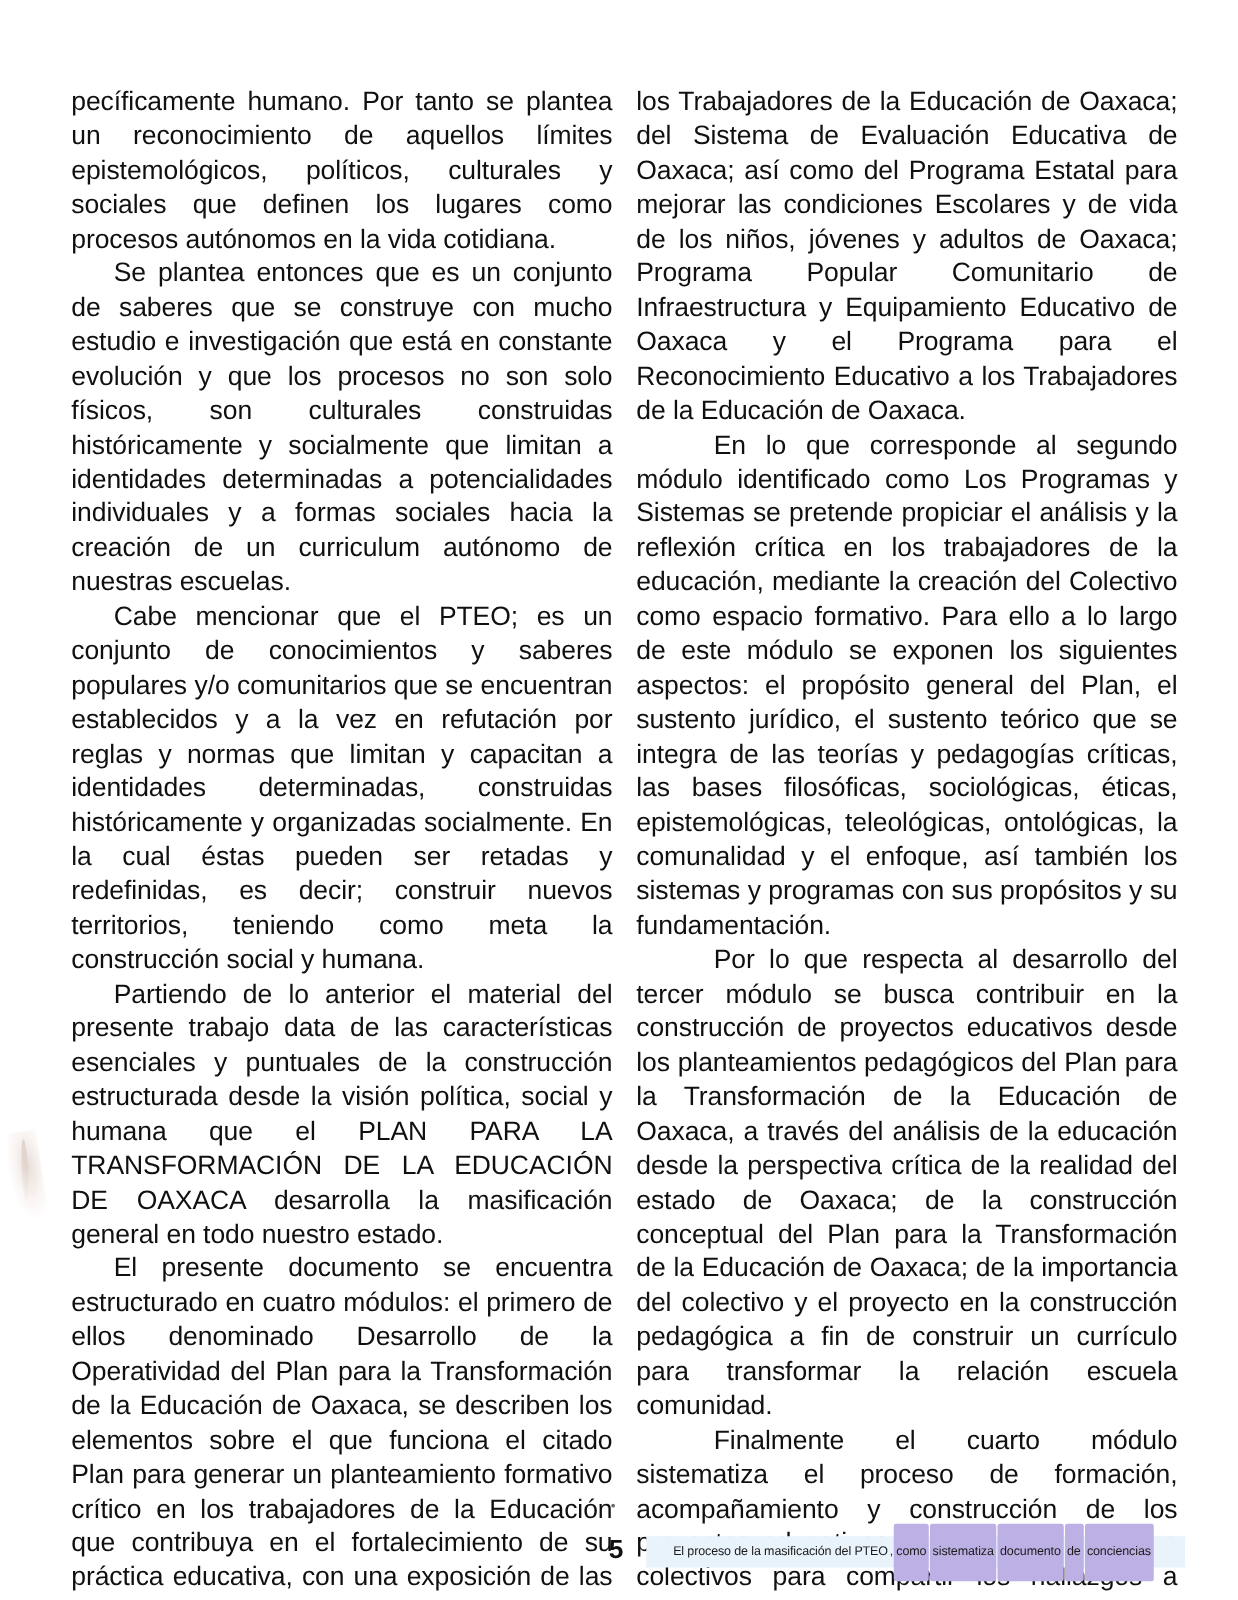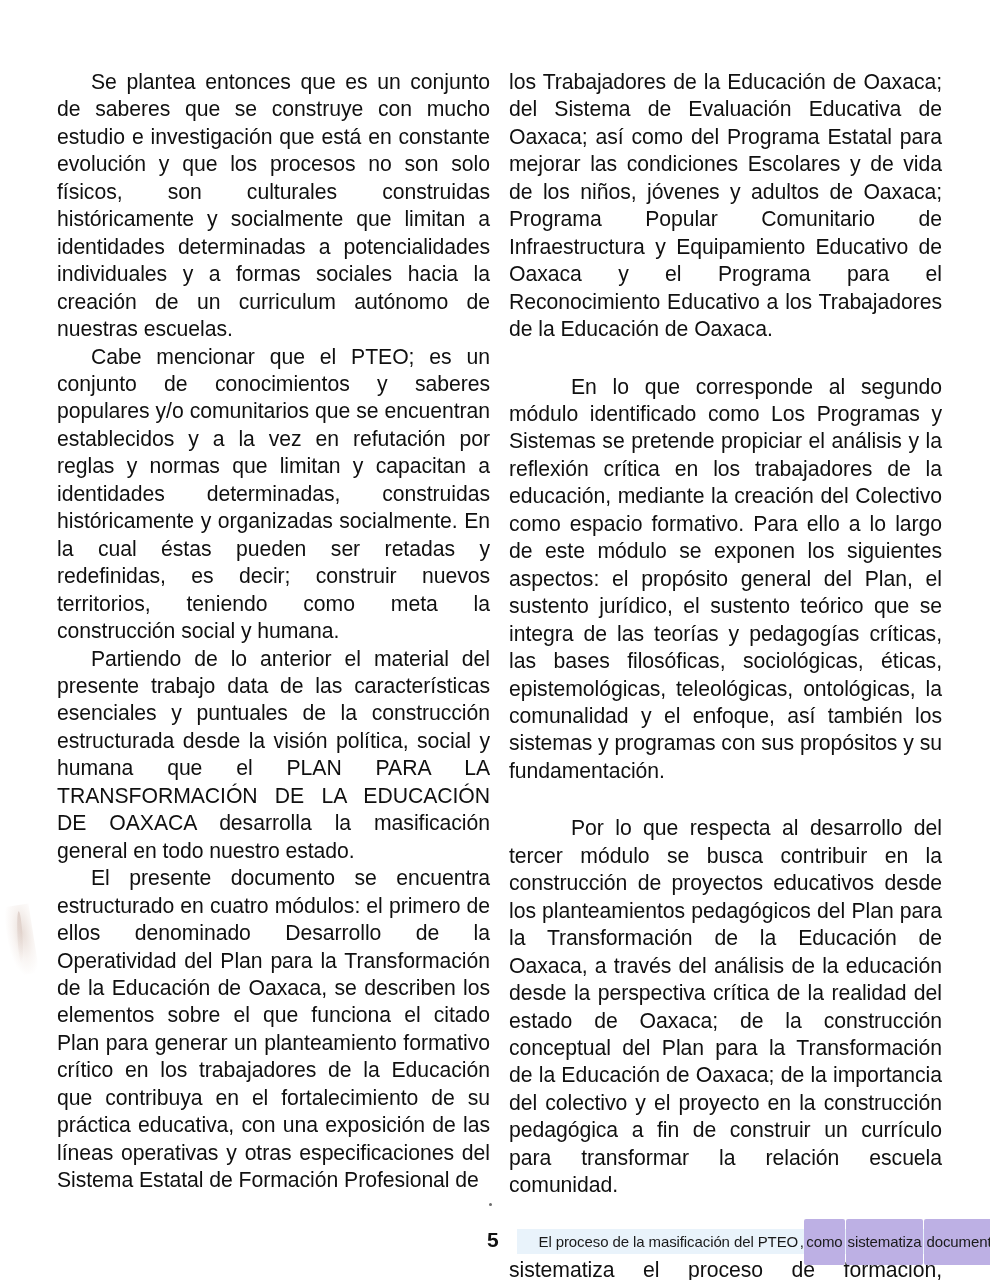--- a/index.html
+++ b/index.html
@@ -67,21 +67,21 @@
     font-size: 21.2px;
     line-height: 27.45px;
     text-align: justify;
     text-justify: inter-word;
     letter-spacing: -0.05px;
     word-spacing: 0px;
     text-indent: 34px;
     hyphens: manual;
   }
   p.para.first { text-indent: 0; }
-  p.para.wide-indent { text-indent: 62px; margin-top: 30px; }
+  p.para.wide-indent { text-indent: 62px; }
 
   
   .page-number {
     position: absolute;
     left: 487px;
     top: 1228px;
     font-size: 21px;
     font-weight: bold;
     color: #111;
     letter-spacing: 0;
@@ -100,21 +100,21 @@
   .footer-text {
     position: absolute;
     left: 0;
     top: 0;
     width: 100%;
     height: 25px;
     display: flex;
     align-items: center;
     padding-left: 20px;
     box-sizing: border-box;
-    font-size: 15px;
+    font-size: 10px;
     line-height: 14px;
     white-space: nowrap;
     color: #1a1a1a;
     letter-spacing: -0.1px;
   }
   .hl {
     background: #bdb0e4;
     border-radius: 2px;
     padding: 16px 2px;
     margin: 0 0.5px;
@@ -138,20 +138,21 @@
 </head>
 <body>
 
 <div class="page">
 
   <div class="scan-artifact"></div>
 
   <div class="columns">
 
     <div class="col col-left">
+      <p class="para first">pecíficamente humano. Por tanto se plantea un reconocimiento de aquellos límites  epistemológicos, políticos, culturales y sociales que definen los lugares como procesos autónomos en  la vida cotidiana.</p>
       <p class="para">Se plantea entonces que es un  conjunto de saberes que se construye con mucho estudio e investigación que está en constante evolución y que los procesos no son solo físicos, son culturales construidas históricamente y socialmente que limitan a identidades determinadas a potencialidades individuales y a formas sociales hacia la creación de un curriculum autónomo de nuestras escuelas.</p>
       <p class="para">Cabe mencionar que el PTEO; es un conjunto de conocimientos y saberes populares y/o comunitarios que se encuentran establecidos y a la vez en refutación por reglas y normas que limitan y capacitan a identidades determinadas, construidas históricamente y organizadas socialmente. En la cual éstas pueden ser retadas y redefinidas, es decir; construir nuevos territorios, teniendo como meta la construcción social y humana.</p>
       <p class="para">Partiendo de lo anterior el material del presente trabajo data de las características esenciales y puntuales de la construcción estructurada desde la visión política, social y humana que el PLAN PARA LA TRANSFORMACIÓN DE LA EDUCACIÓN DE OAXACA desarrolla la masificación general en todo nuestro estado.</p>
       <p class="para">El presente documento se encuentra estructurado en cuatro módulos: el primero de ellos denominado Desarrollo de la Operatividad del Plan para la Transformación de la Educación de Oaxaca, se describen los elementos sobre el que funciona el citado Plan para generar un planteamiento formativo crítico en los trabajadores de la Educación que contribuya en el fortalecimiento de su práctica educativa, con una exposición de las líneas operativas y otras especificaciones del Sistema Estatal de Formación Profesional de</p>
     </div>
 
     <div class="col col-right">
       <p class="para first">los Trabajadores de la Educación de Oaxaca; del Sistema de Evaluación Educativa de Oaxaca; así como del Programa Estatal para mejorar las condiciones Escolares y de vida de los niños, jóvenes y adultos de Oaxaca; Programa Popular Comunitario de Infraestructura y Equipamiento Educativo de Oaxaca y el Programa para el Reconocimiento Educativo a los Trabajadores de la Educación de Oaxaca.</p>
       <p class="para wide-indent">En lo que corresponde al segundo módulo identificado como Los Programas y Sistemas se pretende propiciar el análisis y la reflexión crítica en los trabajadores de la educación, mediante la creación del Colectivo como espacio formativo. Para ello a lo largo de este módulo se exponen los siguientes aspectos: el propósito general del Plan, el sustento jurídico, el sustento teórico que se integra de las teorías y pedagogías críticas, las bases filosóficas, sociológicas, éticas, epistemológicas, teleológicas, ontológicas, la comunalidad y el enfoque, así también los sistemas y programas con sus propósitos y su fundamentación.</p>
       <p class="para wide-indent">Por lo que respecta al desarrollo del tercer módulo se busca contribuir en la construcción de proyectos educativos desde los planteamientos pedagógicos del Plan para la Transformación de la Educación de Oaxaca, a través del análisis de la educación desde la perspectiva crítica de la realidad del estado de Oaxaca; de la construcción conceptual del Plan para la Transformación de la Educación de Oaxaca; de la importancia del colectivo y el proyecto en la construcción pedagógica a fin de construir un currículo para transformar la relación escuela comunidad.</p>

